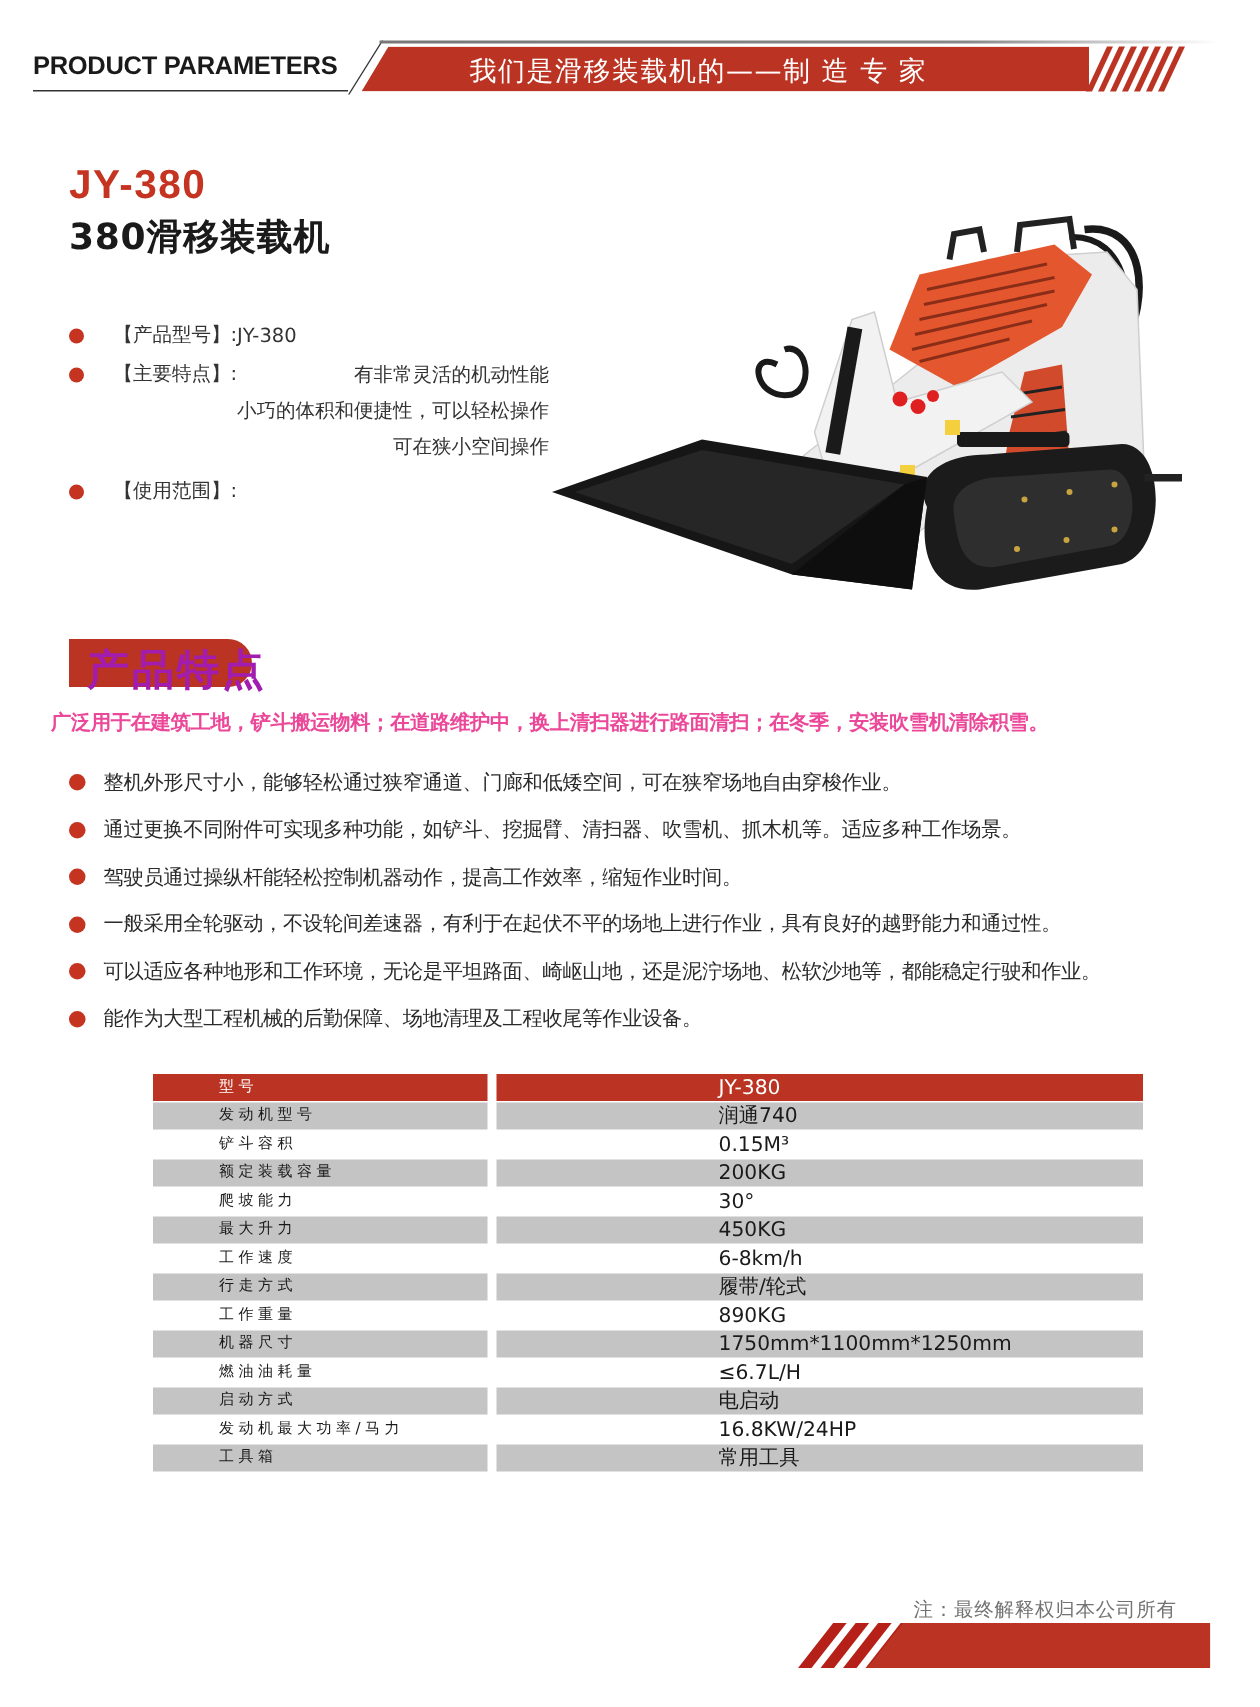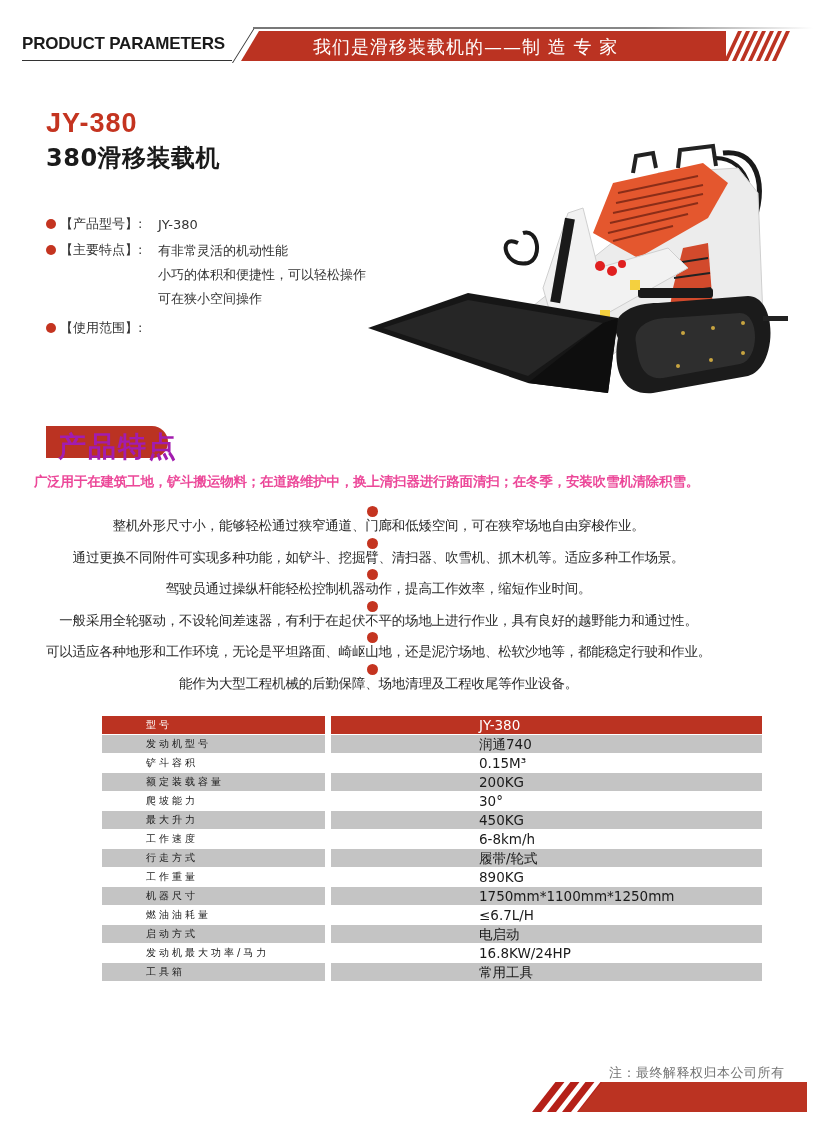--- a/index.html
+++ b/index.html
@@ -15,36 +15,36 @@
   .hdr-band-text { position: absolute; left: 313px; top: 35px; font-size: 18px; color: #ffffff; letter-spacing: 1px; white-space: nowrap; }
   .hdr-stripes { position: absolute; left: 727px; top: 31px; width: 62px; height: 30px; }
   .hdr-stripes i { position: absolute; top: 0; width: 4px; height: 30px; background: #bb3322; transform: skewX(-25deg); }
 
   
   .model-title { position: absolute; left: 46px; top: 108px; font-family: "Liberation Sans", sans-serif; font-weight: bold; font-size: 27px; color: #c43420; letter-spacing: 1px; }
   .product-name { position: absolute; left: 46px; top: 142px; font-size: 24px; font-weight: bold; color: #1a1a1a; letter-spacing: 0.5px; }
 
   
   .spec-list { position: absolute; left: 46px; top: 213px; width: 360px; }
-  .spec-item { position: relative; margin-bottom: 0; }
+  .spec-item { position: relative; margin-bottom: 0; text-align: right; }
   .spec-row { display: flex; align-items: flex-start; height: 26px; }
   .dot { width: 10px; height: 10px; border-radius: 50%; background: #c43420; margin-top: 6px; margin-right: 4px; flex: 0 0 10px; }
   .spec-label { font-size: 13px; color: #333; width: 98px; white-space: nowrap; line-height: 22px; }
   .spec-values { display: flex; flex-direction: column; }
   .spec-val { font-size: 13px; color: #333; line-height: 24px; white-space: nowrap; }
 
   
   .machine { position: absolute; left: 368px; top: 138px; width: 420px; height: 270px; }
 
   
   .feat-pill { position: absolute; left: 46px; top: 426px; width: 122px; height: 32px; background: #bb3322; border-radius: 0 16px 16px 0; }
   .feat-pill-text { position: absolute; left: 58px; top: 428px; font-size: 28px; font-weight: bold; color: #a21caf; letter-spacing: 2px; }
   .feat-intro { position: absolute; left: 34px; top: 473px; font-size: 13.5px; font-weight: bold; color: #ec4899; white-space: nowrap; letter-spacing: -0.2px; font-family: Liberation Serif, serif; }
   .feat-list { position: absolute; left: 46px; top: 506px; }
-  .feat-item { display: flex; align-items: center; height: 31.5px; flex-direction: column; }
+  .feat-item { display: flex; align-items: center; height: 31.5px; }
   .feat-item .dot { margin-top: 0; margin-right: 12px; width: 11px; height: 11px; flex: 0 0 11px; }
   .feat-text { font-size: 13.5px; color: #2a2a2a; white-space: nowrap; letter-spacing: -0.2px; }
 
   
   .ptable { position: absolute; left: 102px; top: 716px; width: 660px; }
   .prow { display: flex; height: 19px; margin-bottom: 0; }
   .pcell-l { width: 223px; height: 18px; padding-left: 44px; font-size: 10px; letter-spacing: 3px; line-height: 18px; color: #1a1a1a; white-space: nowrap; }
   .pgap { width: 6px; }
   .pcell-r { width: 431px; height: 18px; padding-left: 148px; font-size: 13.5px; line-height: 18px; color: #1a1a1a; white-space: nowrap; }
   .prow.head .pcell-l, .prow.head .pcell-r { background: #bb3322; color: #ffffff; }

